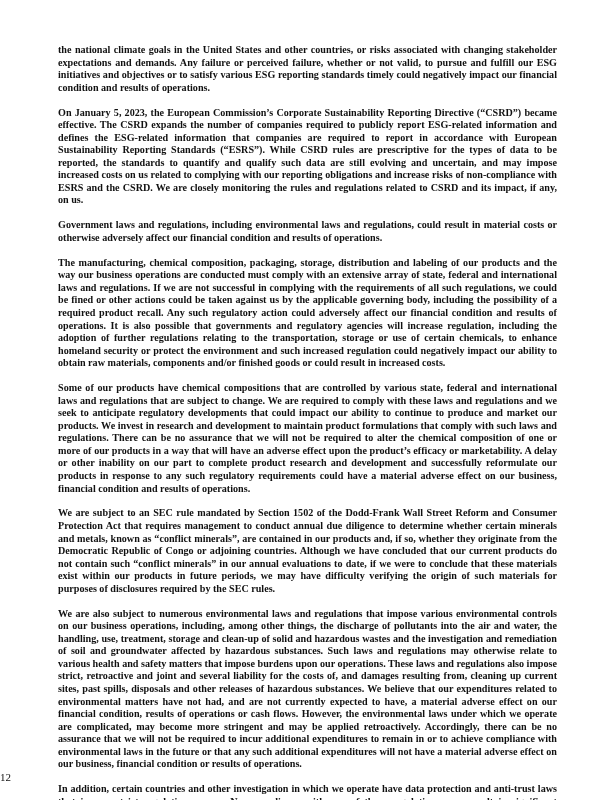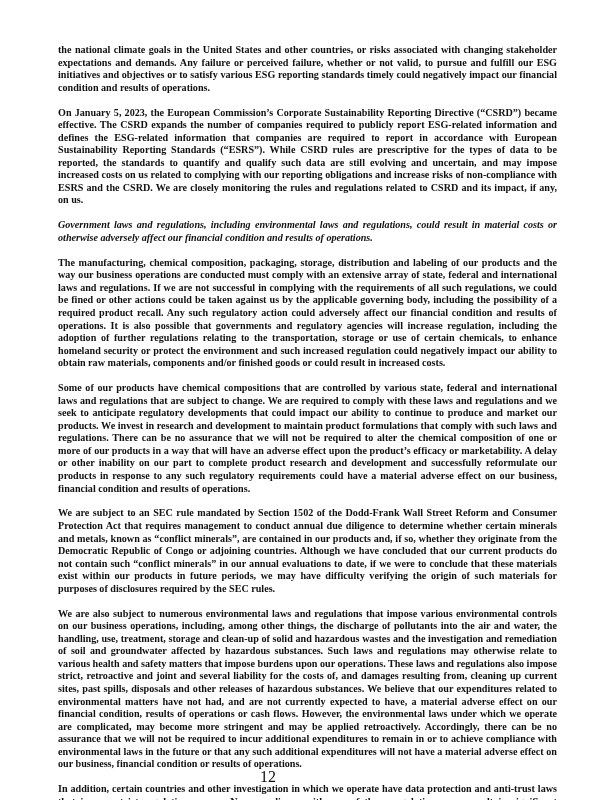--- a/index.html
+++ b/index.html
@@ -24,29 +24,28 @@
     p {
       margin: 0 0 12.4px 0;
       font-size: 10.15px;
       line-height: 12.55px;
       text-align: justify;
       text-justify: inter-word;
       font-weight: bold;
     }
     p.heading {
       font-weight: bold;
-      font-style: italic;
     }
     .page-number {
       position: absolute;
       left: 0;
       width: 536px;
       top: 771px;
-      text-align: center;
-      font-size: 16px;
+      text-align: left;
+      font-size: 11px;
       line-height: 12px;
     }
   </style>
 </head>
 <body>
 
 <div class="page">
   <p>the national climate goals in the United States and other countries, or risks associated with changing stakeholder expectations and demands. Any failure or perceived failure, whether or not valid, to pursue and fulfill our ESG initiatives and objectives or to satisfy various ESG reporting standards timely could negatively impact our financial condition and results of operations.</p>
   <p>On January 5, 2023, the European Commission’s Corporate Sustainability Reporting Directive (“CSRD”) became effective. The CSRD expands the number of companies required to publicly report ESG-related information and defines the ESG-related information that companies are required to report in accordance with European Sustainability Reporting Standards (“ESRS”). While CSRD rules are prescriptive for the types of data to be reported, the standards to quantify and qualify such data are still evolving and uncertain, and may impose increased costs on us related to complying with our reporting obligations and increase risks of non-compliance with ESRS and the CSRD. We are closely monitoring the rules and regulations related to CSRD and its impact, if any, on us.</p>
   <p class="heading">Government laws and regulations, including environmental laws and regulations, could result in material costs or otherwise adversely affect our financial condition and results of operations.</p>

